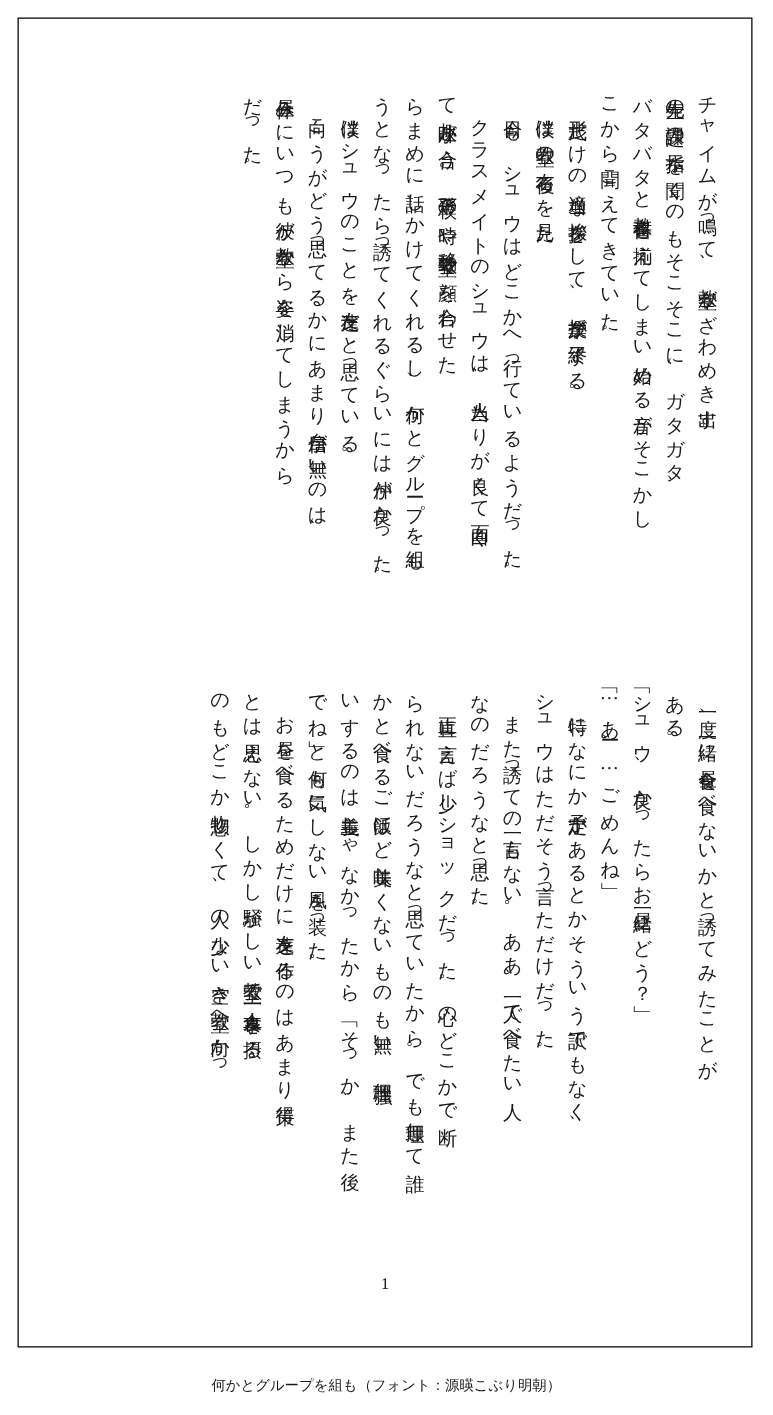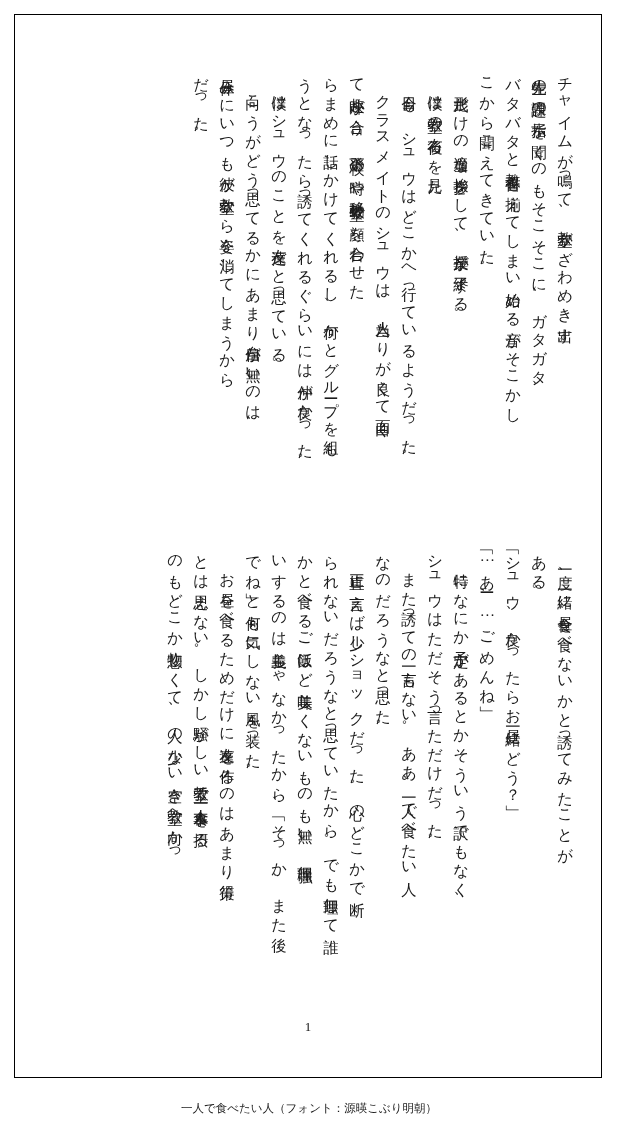--- a/index.html
+++ b/index.html
@@ -122,13 +122,13 @@
     <div class="line">いするのは主義じゃなかったから、「そっか、また後</div>
     <div class="line">でね」と何も気にしない風を装った。</div>
     <div class="line">　お昼を食べるためだけに友達を作るのはあまり得策</div>
     <div class="line">とは思えない。しかし騒がしい教室で一人食事を摂る</div>
     <div class="line">のもどこか物悲しくて、人の少ない空き教室へ向かっ</div>
   </div>
 
   <div class="page-number">1</div>
 </div>
 
-<div class="footer-credit">一人で食べたい人（フォント：源暎こぶり明朝）</div>
+<div class="footer-credit">何かとグループを組も（フォント：源暎こぶり明朝）</div>
 
 </body></html>

